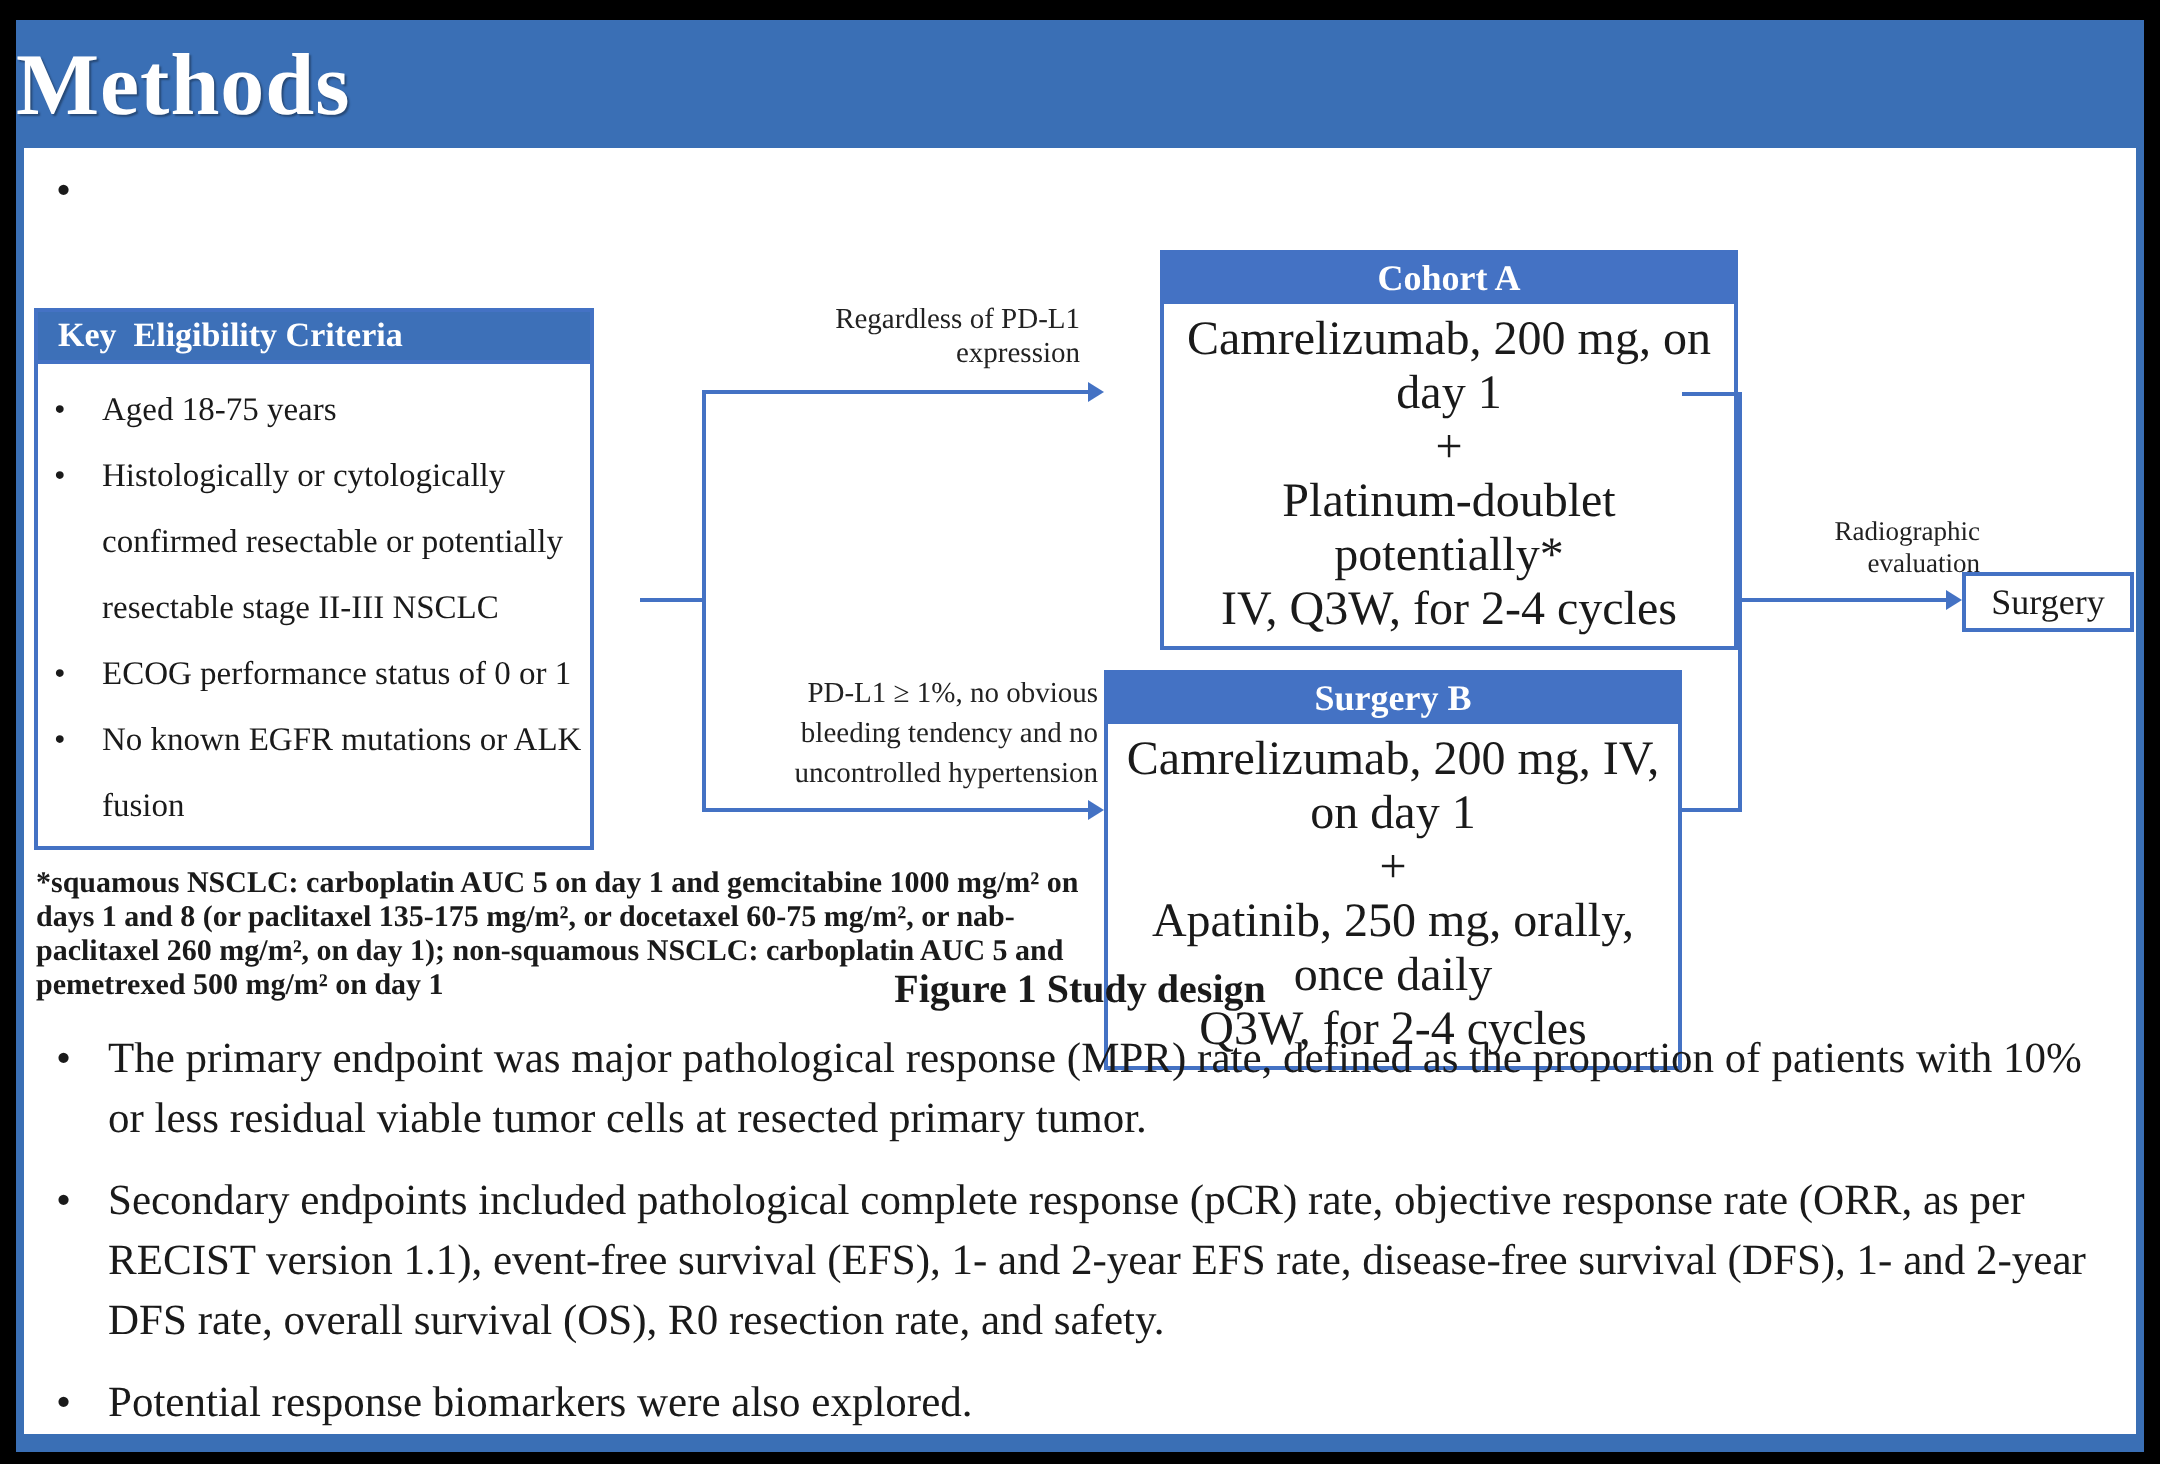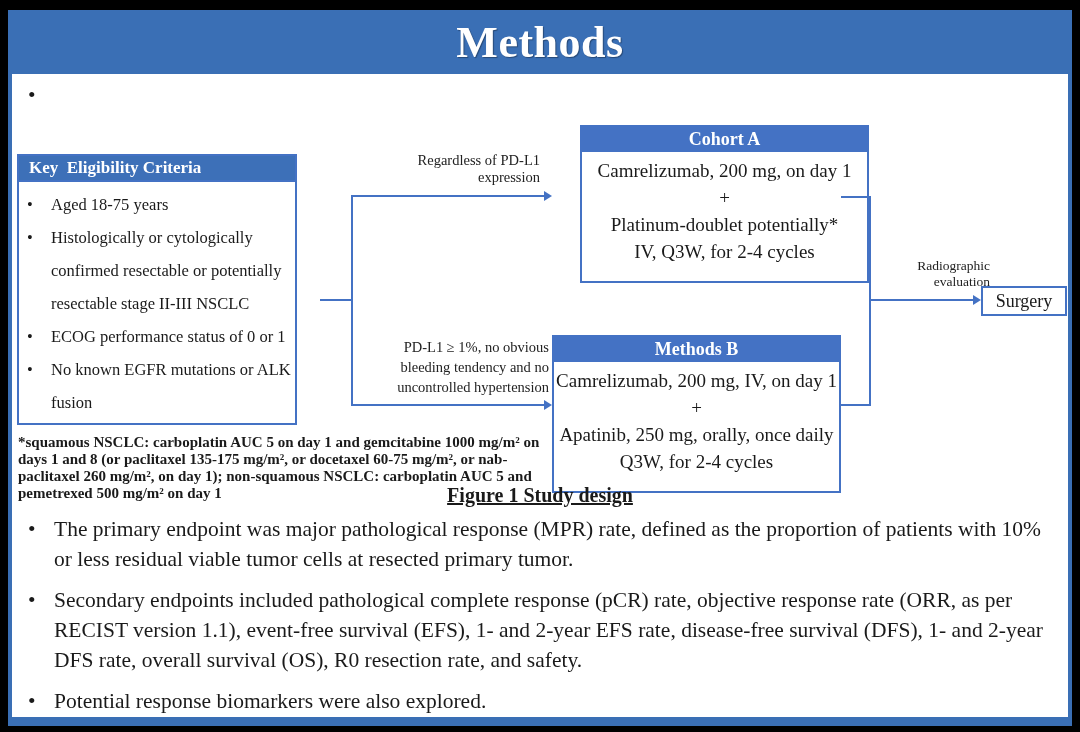--- a/index.html
+++ b/index.html
@@ -3,21 +3,21 @@
 <meta charset="utf-8">
 <style>
   html,body { margin:0; padding:0; }
   .page {
     position:relative; width:1080px; height:732px;
     background:#000; overflow:hidden;
     font-family:"Liberation Serif", serif; color:#1a1a1a;
   }
   .titlebar {
     position:absolute; left:8px; top:10px; width:1064px; height:64px;
-    background:#3a6fb5; display:flex; align-items:center; justify-content:center;
+    background:#3a6fb5; display:flex; align-items:center; 
   }
   .titlebar .title {
     color:#ffffff; font-size:44px; font-weight:bold; letter-spacing:0.5px;
     text-shadow:1px 1px 1px rgba(0,0,0,0.35);
   }
   .content {
     position:absolute; left:8px; top:74px; width:1064px; height:643px;
     background:#ffffff; box-sizing:border-box;
     border-left:4px solid #3a6fb5; border-right:4px solid #3a6fb5;
   }
@@ -36,21 +36,21 @@
     border:2px solid #4472c4; border-top:none; background:#fff;
     padding:6px 2px 4px 8px; box-sizing:border-box;
   }
   .elig-item { display:flex; font-size:16.5px; line-height:33px; }
   .elig-item .dot { width:24px; flex:0 0 24px; }
 
   .cohort { position:absolute; left:540px; width:289px; border:2px solid #4472c4; background:#fff; box-sizing:border-box; }
   .cohort-a { top:51px;margin-left:28px; }
   .cohort-b { top:261px; }
   .cohort-header { background:#4472c4; color:#fff; text-align:center; font-weight:bold; font-size:18px; padding:2px 0; }
-  .cohort-body { text-align:center; font-size:19px; padding:5px 2px 16px 2px; }
+  .cohort-body { text-align:center; font-size:24px; padding:5px 2px 4px 2px; }
   .cohort-line { line-height:27px; }
 
   .surgery {
     position:absolute; left:969px; top:212px; width:86px; height:30px;
     border:2px solid #4472c4; background:#fff; box-sizing:border-box;
     display:flex; align-items:center; justify-content:center; font-size:18px;
   }
 
   .hline { position:absolute; height:2px; background:#4472c4; }
   .vline { position:absolute; width:2px; background:#4472c4; }
@@ -58,21 +58,21 @@
     position:absolute; width:0; height:0;
     border-left:8px solid #4472c4; border-top:5px solid transparent; border-bottom:5px solid transparent;
   }
 
   .branch-label { position:absolute; text-align:right; font-size:14.5px; color:#222; }
   .label-top { left:360px; top:78px; width:168px; line-height:17px; }
   .label-bottom { left:349px; top:263px; width:188px; line-height:20px; }
   .label-radio { left:860px; top:184px; width:118px; line-height:16px; font-size:13.5px; }
 
   .footnote { position:absolute; left:6px; top:360px; width:530px; font-size:15px; line-height:17px;font-weight:bold; }
-  .caption { position:absolute; left:0; top:410px; width:1056px; text-align:center; font-weight:bold; font-size:20px;text-decoration:underline; }
+  .caption { position:absolute; left:0; top:410px; width:1056px; text-align:center; font-weight:bold; font-size:20px; }
 
   .bullets { position:absolute; left:16px; top:440px; width:1034px; font-size:21.5px; }
   .bullet { display:flex; line-height:30px; margin-bottom:11px; }
 </style>
 </head>
 <body>
 
 <div class="page">
 
   <div class="titlebar">
@@ -121,21 +121,21 @@
       <div class="cohort-header">Cohort A</div>
       <div class="cohort-body">
         <div class="cohort-line">Camrelizumab, 200 mg, on day 1</div>
         <div class="cohort-line">+</div>
         <div class="cohort-line">Platinum-doublet potentially*</div>
         <div class="cohort-line">IV, Q3W, for 2-4 cycles</div>
       </div>
     </div>
 
     <div class="cohort cohort-b">
-      <div class="cohort-header">Methods B</div>
+      <div class="cohort-header">Surgery B</div>
       <div class="cohort-body">
         <div class="cohort-line">Camrelizumab, 200 mg, IV, on day 1</div>
         <div class="cohort-line">+</div>
         <div class="cohort-line">Apatinib, 250 mg, orally, once daily</div>
         <div class="cohort-line">Q3W, for 2-4 cycles</div>
       </div>
     </div>
 
     <div class="hline" style="left:829px; top:122px; width:28px;"></div>
     <div class="hline" style="left:829px; top:330px; width:28px;"></div>

